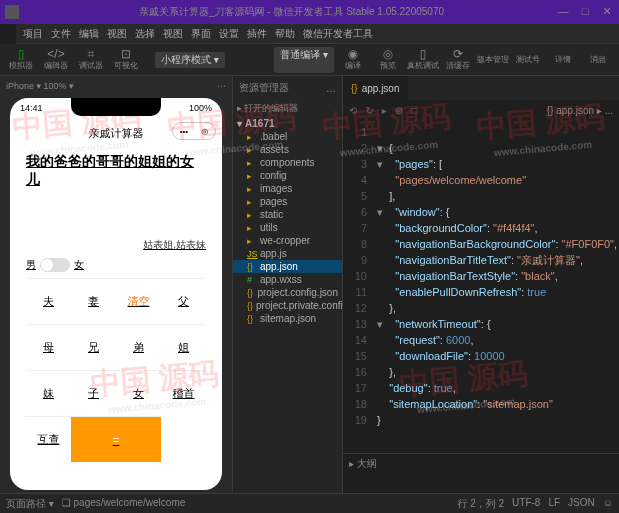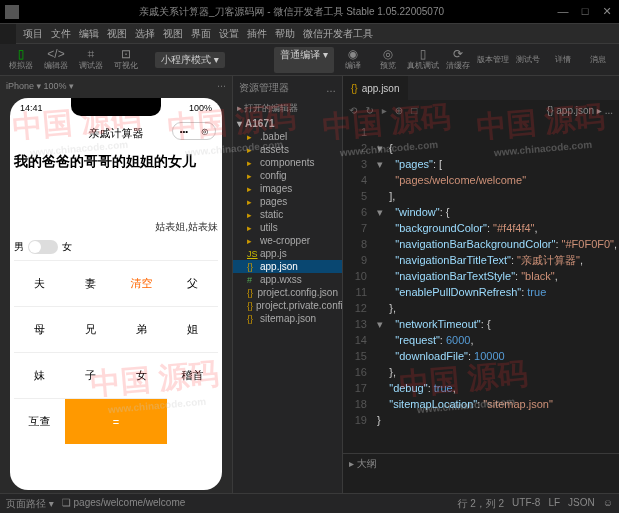--- a/index.html
+++ b/index.html
@@ -1,19 +1,19 @@
 <!DOCTYPE html>
 <html><head>
 <meta charset="utf-8">
 <style>
 * { margin: 0; padding: 0; box-sizing: border-box; font-family: "Microsoft YaHei", sans-serif; }
 body { width: 619px; height: 513px; background: #1e1e1e; color: #ccc; font-size: 11px; overflow: hidden; position: relative; }
 
 
-.title-bar { height: 24px; background: #000000; display: flex; align-items: center; padding: 0 5px; border-bottom: 1px solid #3a3a3a; }
+.title-bar { height: 24px; background: #4c1d95; display: flex; align-items: center; padding: 0 5px; border-bottom: 1px solid #3a3a3a; }
 .title-bar .logo { width: 14px; height: 14px; background: #555; margin-right: 8px; }
 .title-bar .app-title { flex: 1; font-size: 10px; color: #888; text-align: center; }
 .title-bar .win-controls { display: flex; gap: 8px; }
 .title-bar .win-controls span { width: 14px; text-align: center; color: #888; cursor: pointer; }
 
 
 .menu-bar { height: 20px; background: #2a2a2a; display: flex; align-items: center; padding: 0 5px; gap: 4px; border-bottom: 1px solid #3a3a3a; margin-left: 16px; }
 .menu-bar span { font-size: 10px; color: #aaa; padding: 0 2px; cursor: pointer; }
 
 
@@ -30,21 +30,21 @@
 
 
 .sim-panel { width: 233px; background: #2a2a2a; display: flex; flex-direction: column; border-right: 1px solid #3a3a3a; }
 .sim-head { height: 20px; display: flex; align-items: center; justify-content: space-between; padding: 0 6px; font-size: 9px; color: #888; }
 .phone-wrap { flex: 1; display: flex; justify-content: center; padding-top: 2px; }
 .phone { width: 212px; height: 392px; background: #fff; border-radius: 18px; position: relative; overflow: hidden; color: #000; }
 .notch { position: absolute; top: 0; left: 50%; transform: translateX(-50%); width: 90px; height: 18px; background: #000; border-radius: 0 0 10px 10px; z-index: 5; }
 .status { height: 20px; display: flex; justify-content: space-between; align-items: center; padding: 0 10px; font-size: 9px; }
 .app-header { height: 30px; display: flex; align-items: center; justify-content: center; font-size: 11px; position: relative; }
 .app-header .capsule { position: absolute; right: 6px; top: 4px; width: 44px; height: 18px; border: 1px solid #ccc; border-radius: 9px; display: flex; align-items: center; justify-content: space-around; font-size: 8px; }
-.app-body { padding: 4px 4px; }
+.app-body { padding: 4px 16px; text-decoration: underline; }
 .result-text { font-size: 14px; font-weight: bold; line-height: 1.3; margin-bottom: 50px; }
 .sub-text { font-size: 10px; text-align: right; color: #333; margin-bottom: 6px; }
 .gender-row { display: flex; align-items: center; font-size: 10px; margin-bottom: 6px; }
 .gender-row .switch { width: 30px; height: 14px; background: #ddd; border-radius: 7px; margin: 0 4px; position: relative; }
 .gender-row .switch:after { content: ""; position: absolute; left: 1px; top: 1px; width: 12px; height: 12px; background: #fff; border-radius: 50%; }
 .grid { display: grid; grid-template-columns: repeat(4, 1fr); }
 .cell { height: 46px; display: flex; align-items: center; justify-content: center; font-size: 11px; border-top: 1px solid #eee; cursor: pointer; }
 .cell.accent { color: #f60; }
 .cell.fill { background: #f90; color: #fff; }
 .cell.span2 { grid-column: span 2; }

